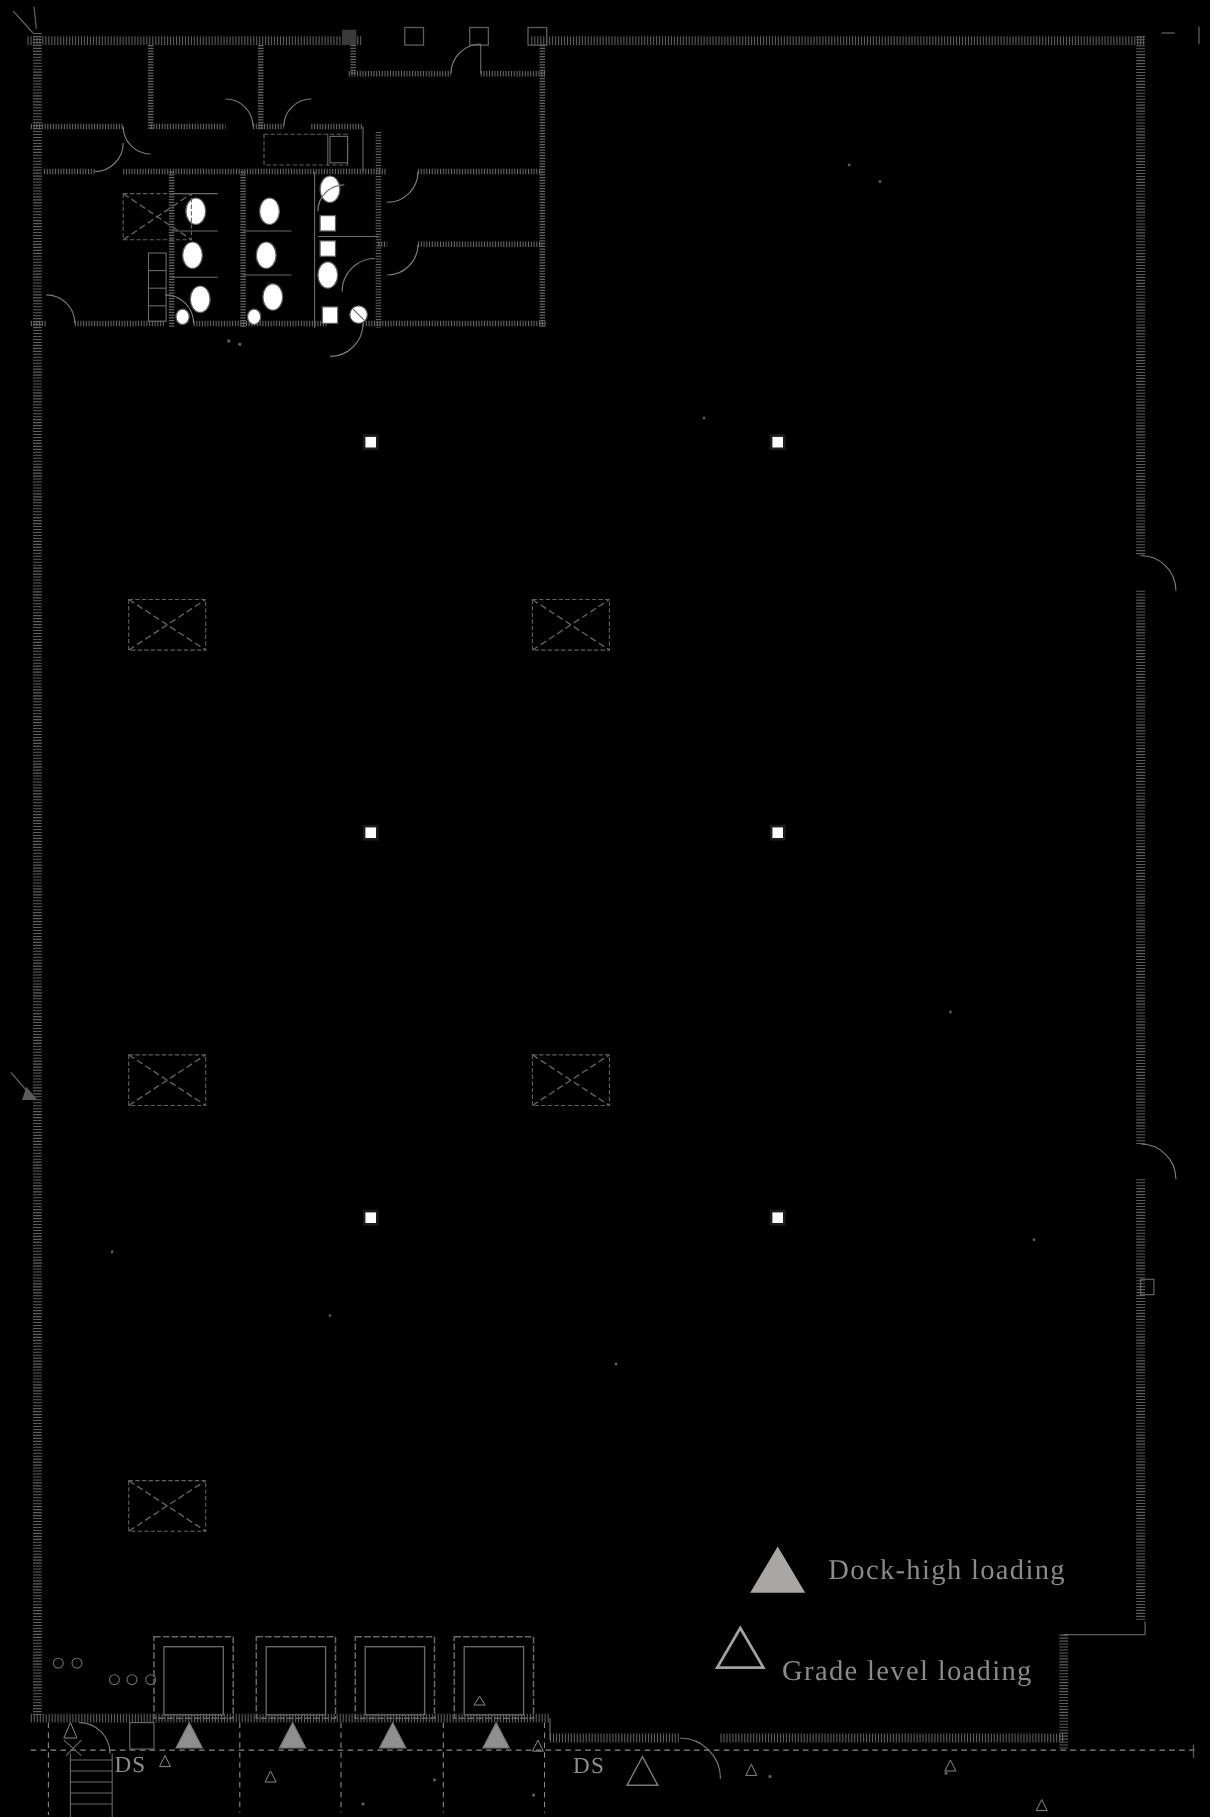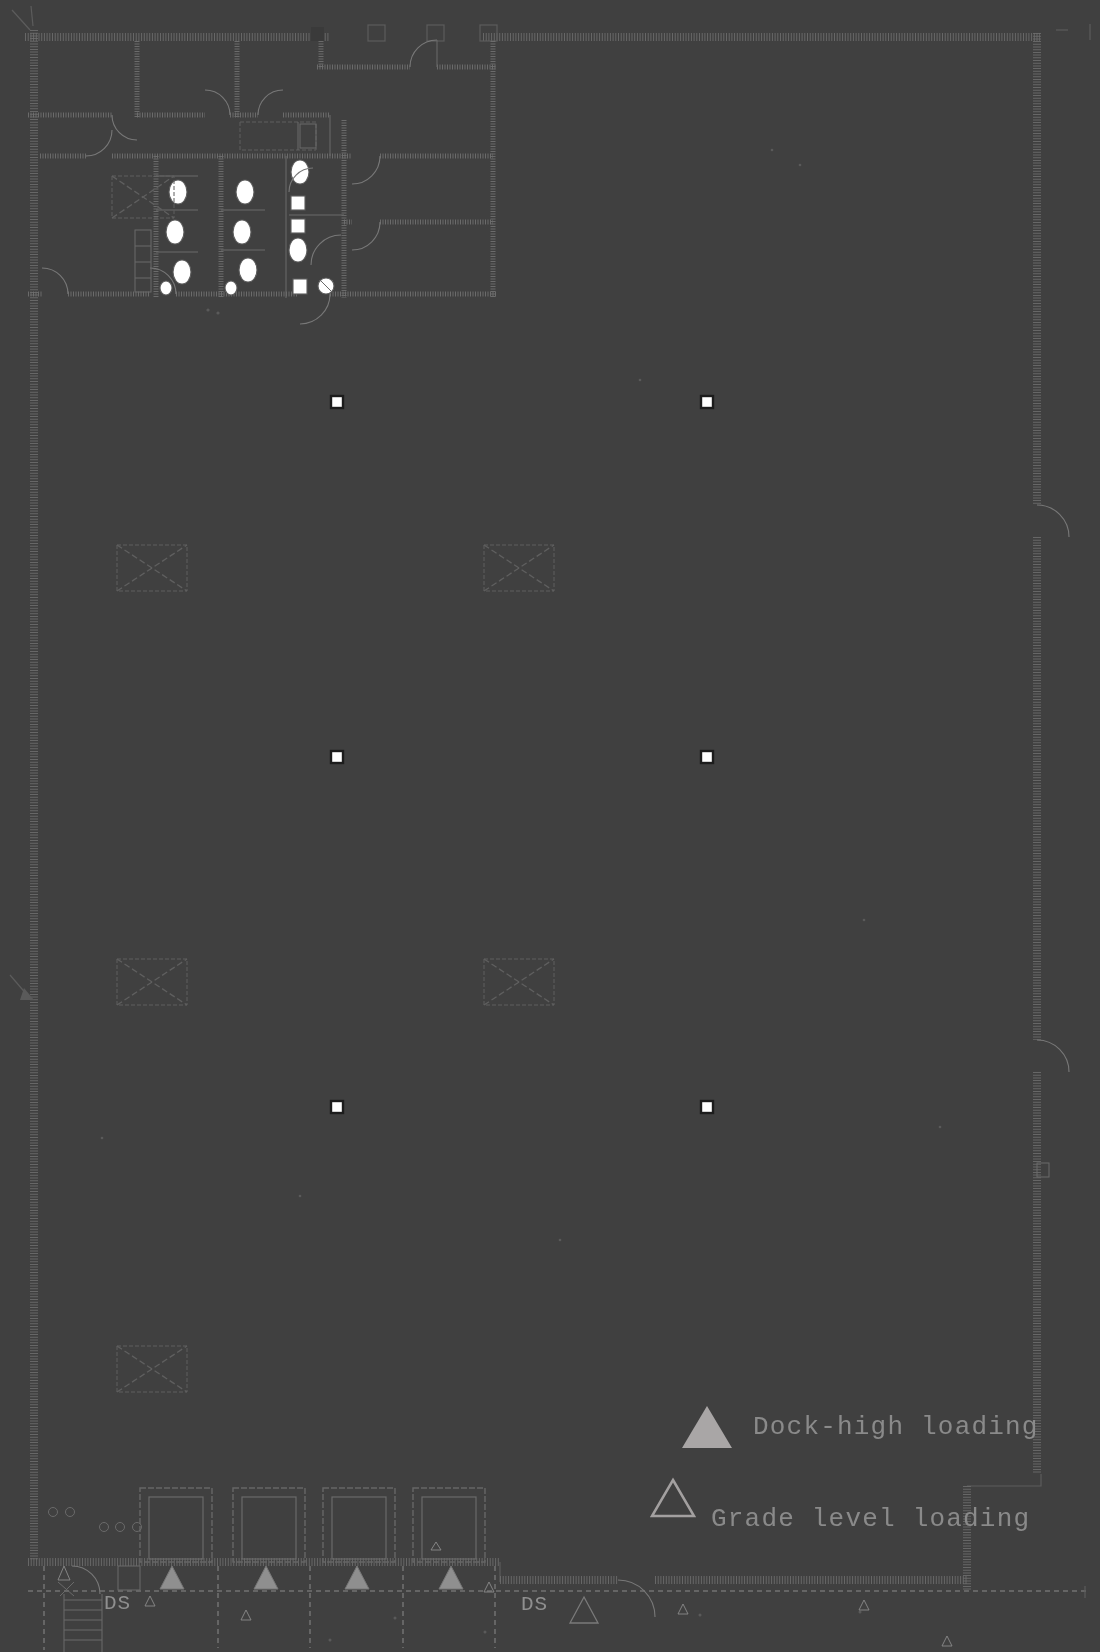--- a/index.html
+++ b/index.html
@@ -1,17 +1,17 @@
 <!DOCTYPE html>
 <html><head>
 <meta charset="utf-8">
 <style>
   html,body{margin:0;padding:0;background:#ffffff;}
-  .canvas{position:relative;width:1100px;height:1652px;background:#404040;overflow:hidden;
-          font-family:Liberation Mono, monospace;}
+  .canvas{position:relative;width:1100px;height:1652px;background:#000000;overflow:hidden;
+          font-family:Liberation Serif, serif;}
   svg.plan{position:absolute;left:0;top:0;}
   
   .w  {stroke:#6f6f6f;stroke-width:8;stroke-dasharray:1 1.7;opacity:.85;fill:none;}
   .w2 {stroke:#707070;stroke-width:5;stroke-dasharray:1 1.5;opacity:.9;fill:none;}
   .t  {stroke:#5c5c5c;stroke-width:1.2;fill:none;}
   .tt {stroke:#6a6a6a;stroke-width:1;fill:none;}
   .a  {stroke:#787878;stroke-width:1.1;fill:none;}
   .dsh{stroke:#8a8a8a;stroke-width:1;stroke-dasharray:5 4;fill:none;}
   .f  {stroke:#5c5c5c;stroke-width:1.1;fill:#ffffff;}
   .bay{stroke:#666666;stroke-width:1.4;stroke-dasharray:6 2;fill:none;}

